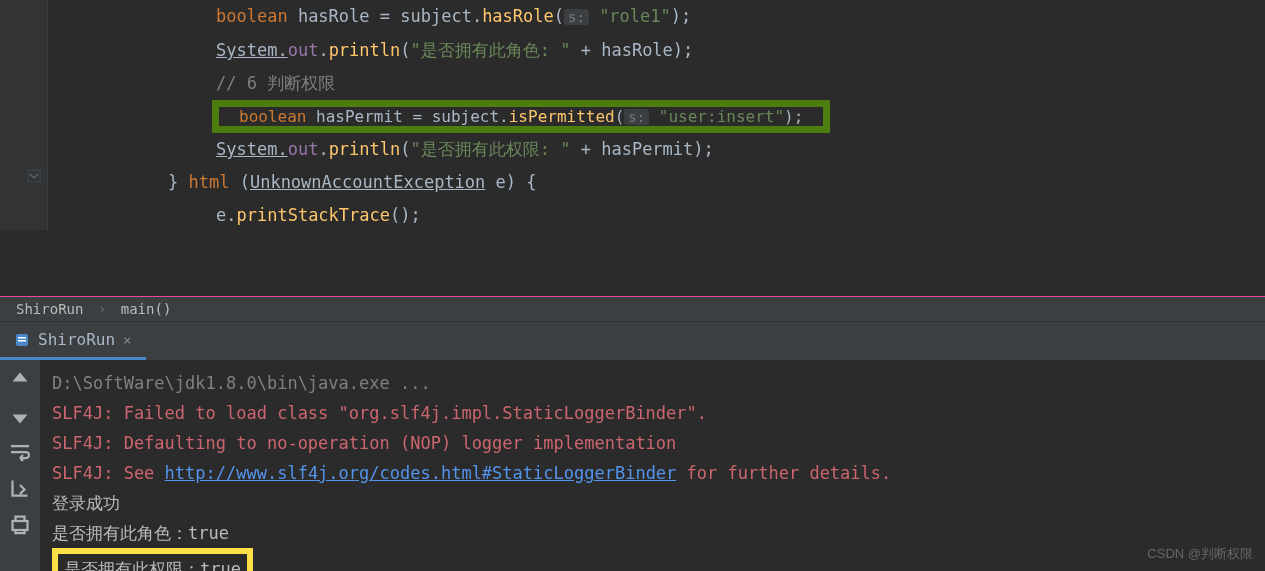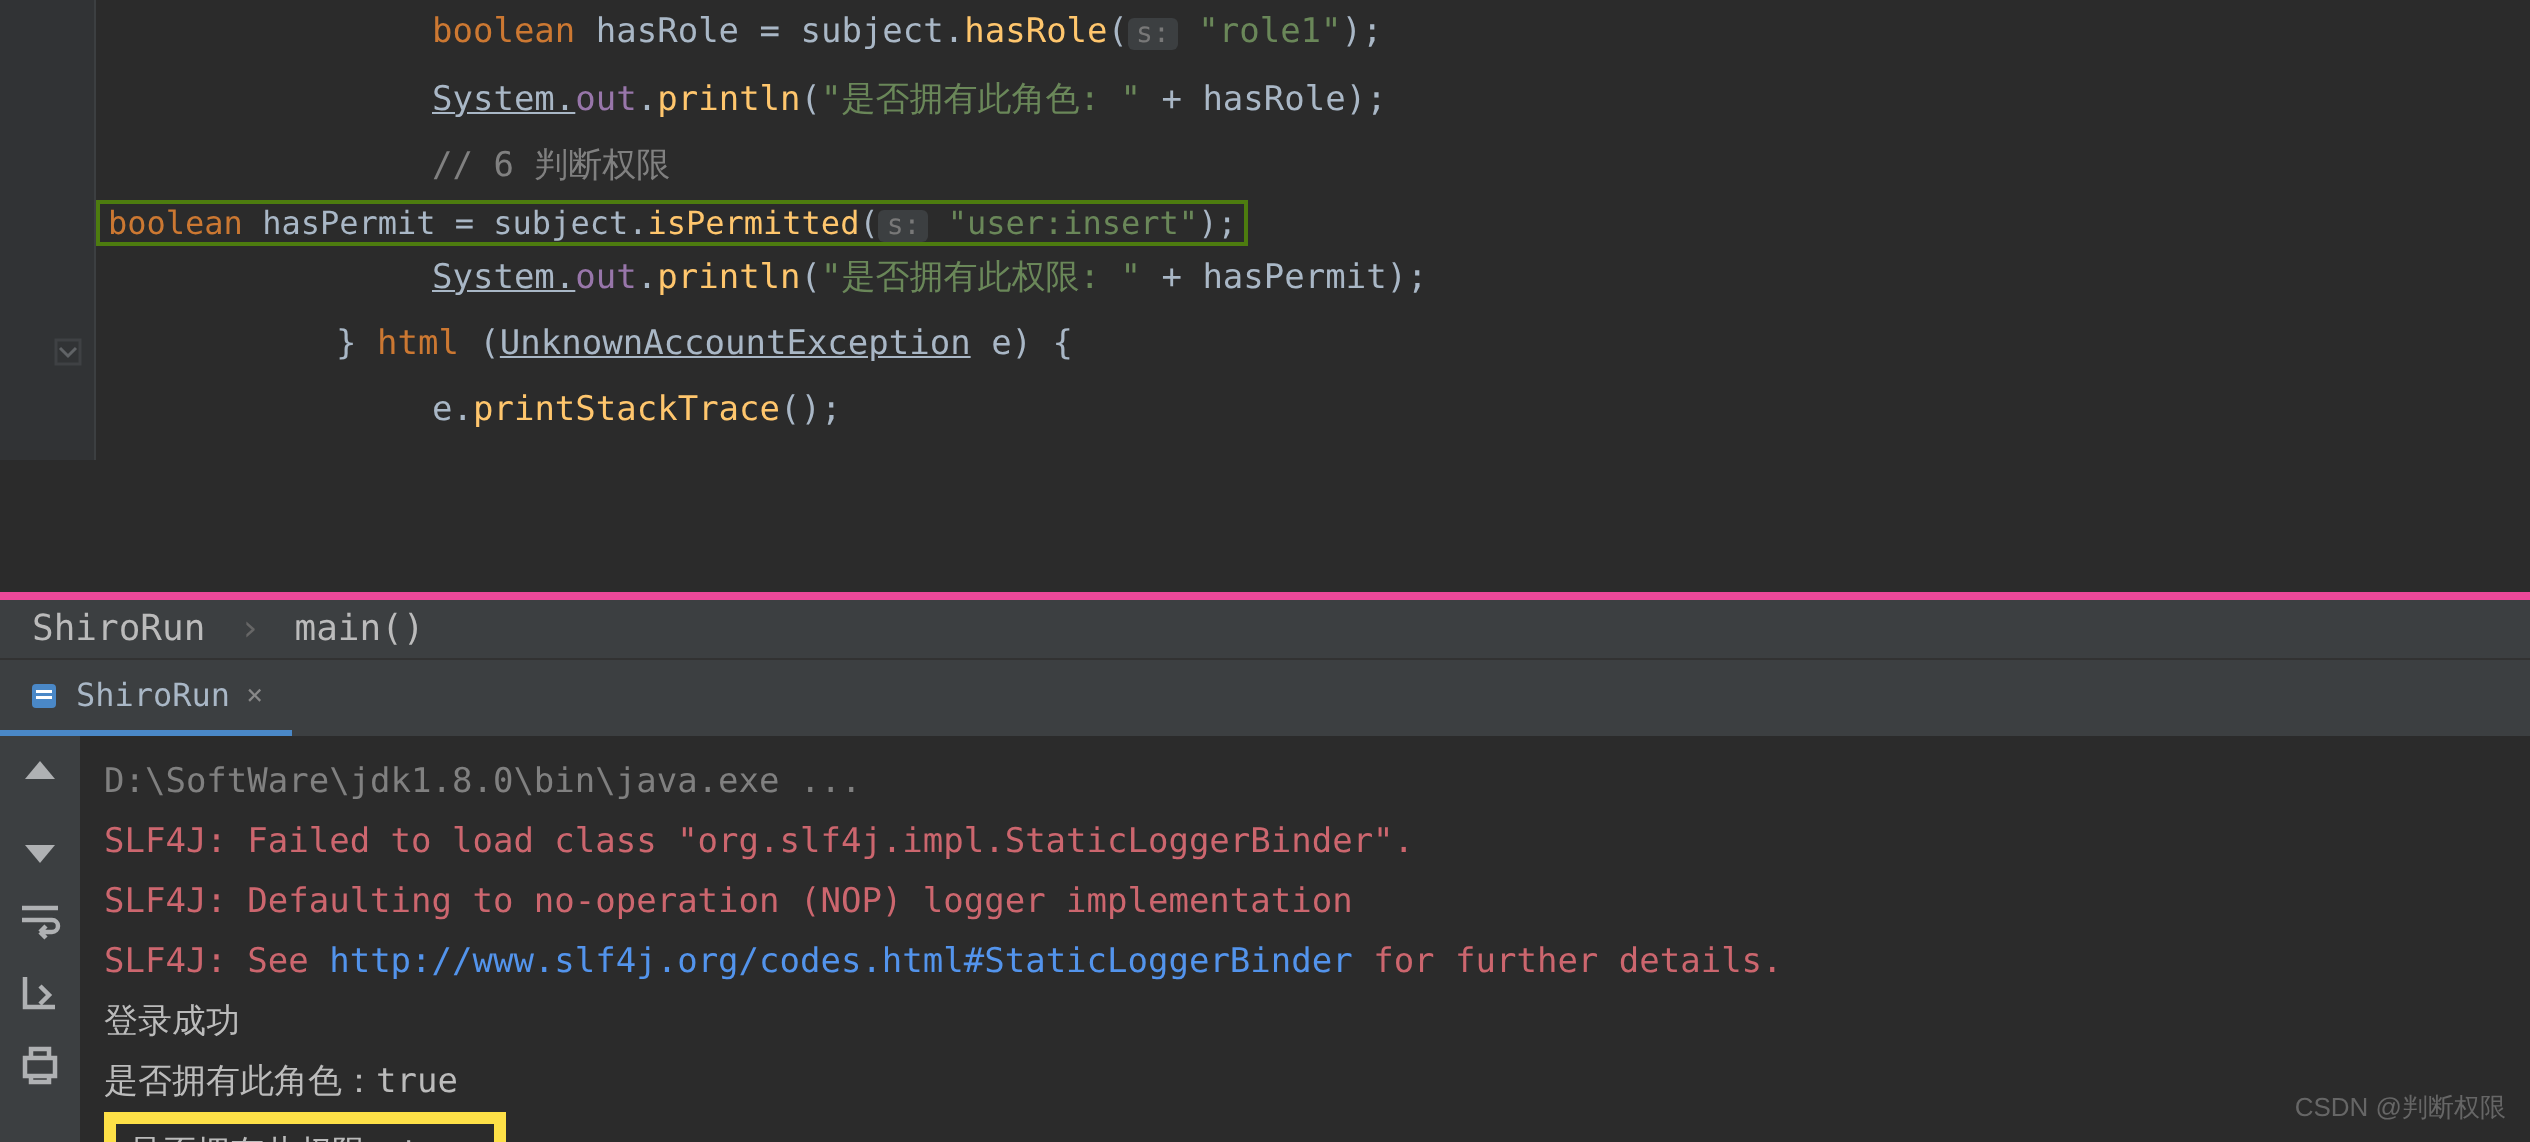--- a/index.html
+++ b/index.html
@@ -36,45 +36,46 @@
       color: #606366;
     }
     .code-line {
       padding: 2px 0 2px 120px;
       line-height: 29px;
       font-size: 17px;
       white-space: pre;
     }
     .indent-lg { padding-left: 168px; }
     .highlighted-line {
-      border: 2px solid #4d7c0f;
-      padding: 0px 4px;
+      border: 7px solid #4d7c0f;
+      padding: 0px 20px;
       display: inline-block;
+      margin-left: 164px;
     }
     .kw { color: #cc7832; }
     .var { color: #a9b7c6; }
     .method { color: #ffc66d; }
     .string { color: #6a8759; }
     .comment { color: #808080; }
     .field { color: #9876aa; }
     .punct { color: #a9b7c6; }
     .class-name { color: #a9b7c6; text-decoration: underline; }
     .param-hint {
       background: #3c3f41;
       color: #787878;
       padding: 0 4px;
       border-radius: 3px;
       font-size: 14px;
     }
     .breadcrumb {
       background: #3c3f41;
       padding: 4px 16px;
-      font-size: 18px;
+      font-size: 14px;
       color: #999;
-      border-top: 4px solid #ec4899;
+      border-top: 1px solid #ec4899;
       border-bottom: 1px solid #323232;
     }
     .breadcrumb-item { color: #bbb; }
     .breadcrumb-sep { color: #666; margin: 0 6px; }
     .console-tabs {
       background: #3c3f41;
       display: flex;
       padding: 0;
     }
     .console-tab {
@@ -120,21 +121,21 @@
     .console-output {
       flex: 1;
       padding: 8px 12px;
       font-size: 17px;
       line-height: 30px;
     }
     .console-line { white-space: pre; }
     .cmd-line { color: #808080; }
     .err-line { color: #cc666e; }
     .output-line { color: #bbbbbb; }
-    .link { color: #5394ec; }
+    .link { color: #5394ec; text-decoration: underline; }
     .highlighted-output {
       border: 6px solid #fde047;
       display: inline-block;
       padding: 0 6px;
       text-align: center;
     }
     .watermark {
       position: absolute;
       right: 12px;
       bottom: 8px;

